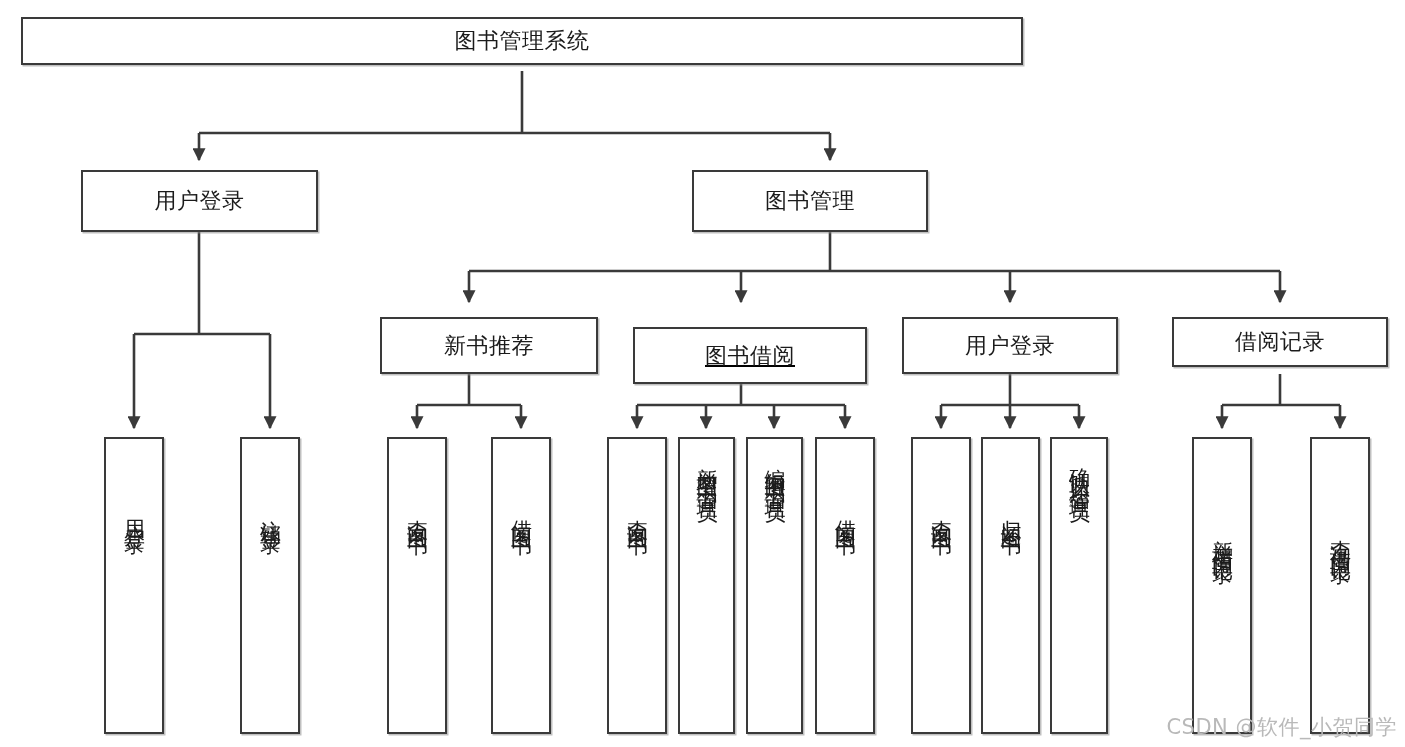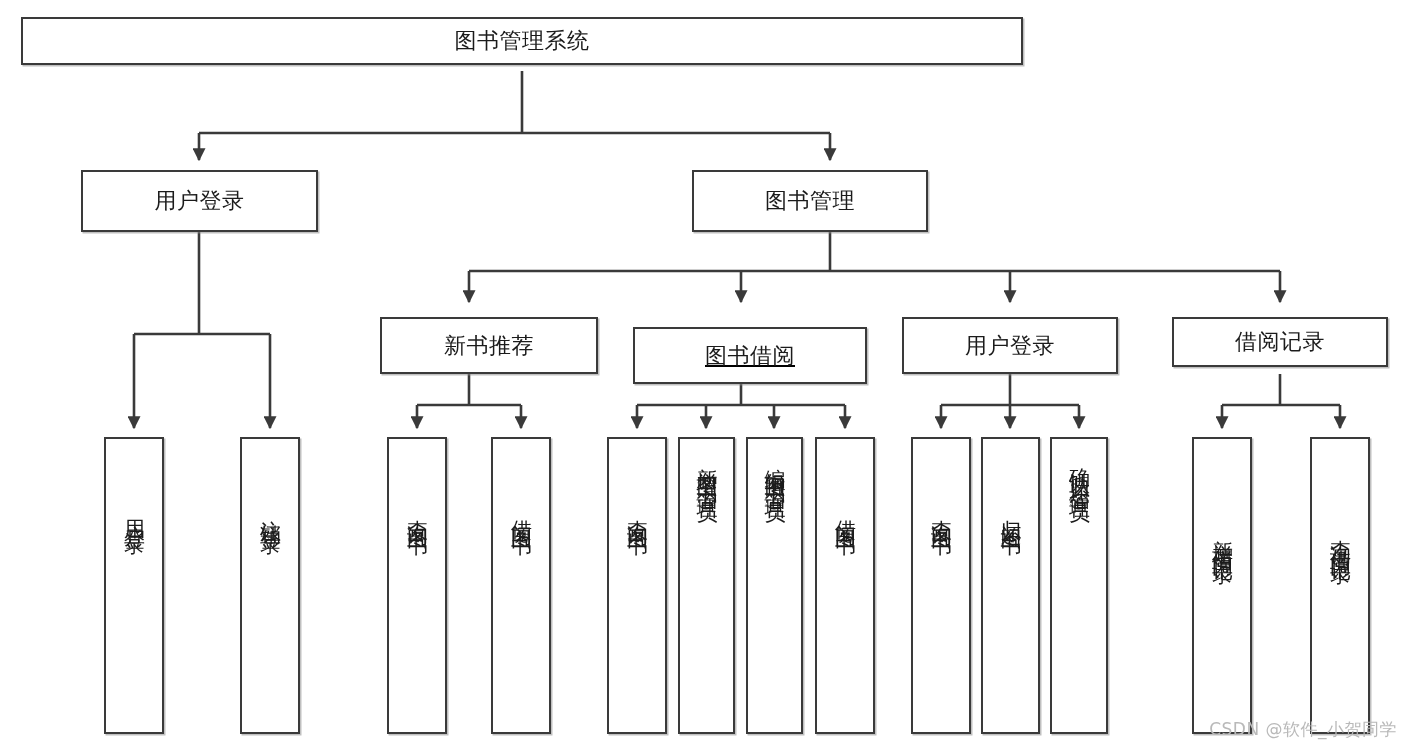--- a/index.html
+++ b/index.html
@@ -67,21 +67,21 @@
   .node.vertical.midlow .node-label {
     margin-top: 78px;
   }
   .node.vertical.high .node-label {
     margin-top: 6px;
   }
   #watermark {
     position: absolute;
     right: 8px;
     bottom: 6px;
-    font-size: 17px;
+    font-size: 21px;
     color: #b9b9b9;
     letter-spacing: 0.5px;
     white-space: nowrap;
     user-select: none;
   }
 </style>
 </head>
 <body>
 
 <div id="canvas">

